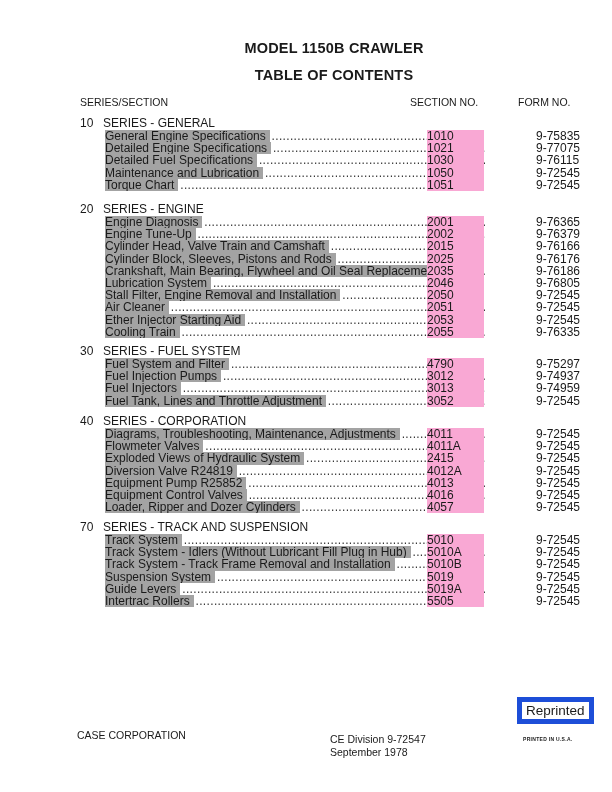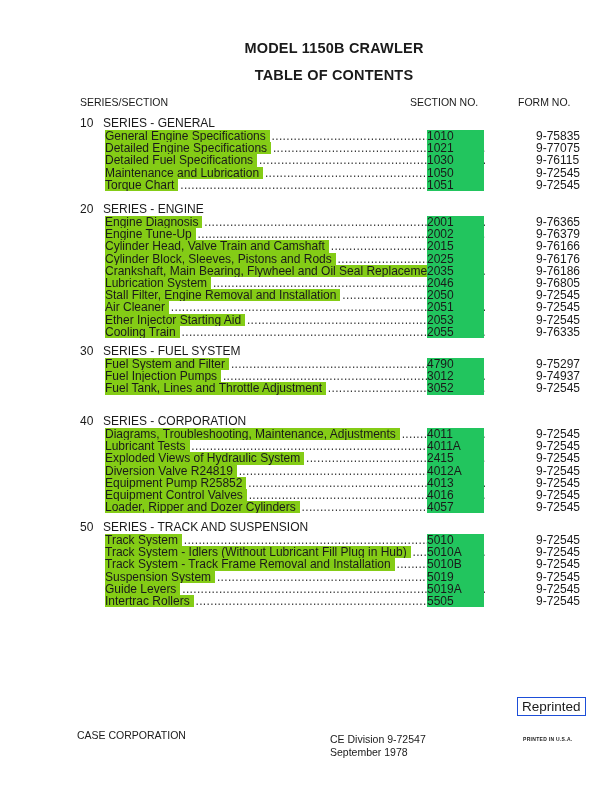--- a/index.html
+++ b/index.html
@@ -25,39 +25,39 @@
   .series-title { position: absolute; left: 23px; top: 0; }
   .row { height: 12.2px; line-height: 12.2px; position: relative; }
   .row .lead {
     position: absolute; left: 25px; width: 380px; overflow: hidden;
     white-space: nowrap;
   }
   .row .lead::after {
     content: " . . . . . . . . . . . . . . . . . . . . . . . . . . . . . . . . . . . . . . . . . . . . . . . . . . . . . . . . . . . . . . . . . . . . . . . . . . . . . . . . . . . . . . .";
     letter-spacing: -1.5px; color: #333;
   }
-  .row .lbl { background: #84cc16; padding-right: 4px; }
+  .row .lbl { background: #a3a3a3; padding-right: 4px; }
   .row .sec {
-    position: absolute; left: 347px; width: 57px; text-align: left; background: #22c55e;
+    position: absolute; left: 347px; width: 57px; text-align: left; background: #f9a8d4;
     padding-left: 0px;
   }
   .row .form { position: absolute; left: 456px; }
 
   #s10 { top: 117px; }
   #s20 { top: 203px; }
   #s30 { top: 345px; }
   #s40 { top: 415px; }
   #s50 { top: 521px; }
 
   .foot { position: absolute; font-size: 10.5px; }
   #case { left: 77px; top: 729px; }
   #div { left: 330px; top: 733px; }
   #date { left: 330px; top: 746px; }
   #reprinted {
-    position: absolute; left: 517px; top: 697px; border: 1px solid #1d4ed8;
+    position: absolute; left: 517px; top: 697px; border: 5px solid #1d4ed8;
     padding: 1px 4px; font-size: 13.5px;
   }
   #printed { position: absolute; left: 523px; top: 736px; font-size: 5px; font-weight: bold; letter-spacing: 0.3px; }
 </style>
 </head>
 <body>
 
 <div class="title" id="t1">MODEL 1150B CRAWLER</div>
 <div class="title" id="t2">TABLE OF CONTENTS</div>
 
@@ -161,37 +161,42 @@
       <span class="lead"><span class="lbl">Fuel System and Filter</span></span>
       <span class="sec">4790</span>
       <span class="form">9-75297</span>
     </div>
     <div class="row">
       <span class="lead"><span class="lbl">Fuel Injection Pumps</span></span>
       <span class="sec">3012</span>
       <span class="form">9-74937</span>
     </div>
     <div class="row">
+      <span class="lead"><span class="lbl">Fuel Injectors</span></span>
+      <span class="sec">3013</span>
+      <span class="form">9-74959</span>
+    </div>
+    <div class="row">
       <span class="lead"><span class="lbl">Fuel Tank, Lines and Throttle Adjustment</span></span>
       <span class="sec">3052</span>
       <span class="form">9-72545</span>
     </div>
   </div>
 <div class="series" id="s40">
     <div class="series-head">
       <span class="series-num">40</span>
       <span class="series-title">SERIES - CORPORATION</span>
     </div>
     <div class="row">
       <span class="lead"><span class="lbl">Diagrams, Troubleshooting, Maintenance, Adjustments</span></span>
       <span class="sec">4011</span>
       <span class="form">9-72545</span>
     </div>
     <div class="row">
-      <span class="lead"><span class="lbl">Lubricant Tests</span></span>
+      <span class="lead"><span class="lbl">Flowmeter Valves</span></span>
       <span class="sec">4011A</span>
       <span class="form">9-72545</span>
     </div>
     <div class="row">
       <span class="lead"><span class="lbl">Exploded Views of Hydraulic System</span></span>
       <span class="sec">2415</span>
       <span class="form">9-72545</span>
     </div>
     <div class="row">
       <span class="lead"><span class="lbl">Diversion Valve R24819</span></span>
@@ -209,21 +214,21 @@
       <span class="form">9-72545</span>
     </div>
     <div class="row">
       <span class="lead"><span class="lbl">Loader, Ripper and Dozer Cylinders</span></span>
       <span class="sec">4057</span>
       <span class="form">9-72545</span>
     </div>
   </div>
 <div class="series" id="s50">
     <div class="series-head">
-      <span class="series-num">50</span>
+      <span class="series-num">70</span>
       <span class="series-title">SERIES - TRACK AND SUSPENSION</span>
     </div>
     <div class="row">
       <span class="lead"><span class="lbl">Track System</span></span>
       <span class="sec">5010</span>
       <span class="form">9-72545</span>
     </div>
     <div class="row">
       <span class="lead"><span class="lbl">Track System - Idlers (Without Lubricant Fill Plug in Hub)</span></span>
       <span class="sec">5010A</span>

